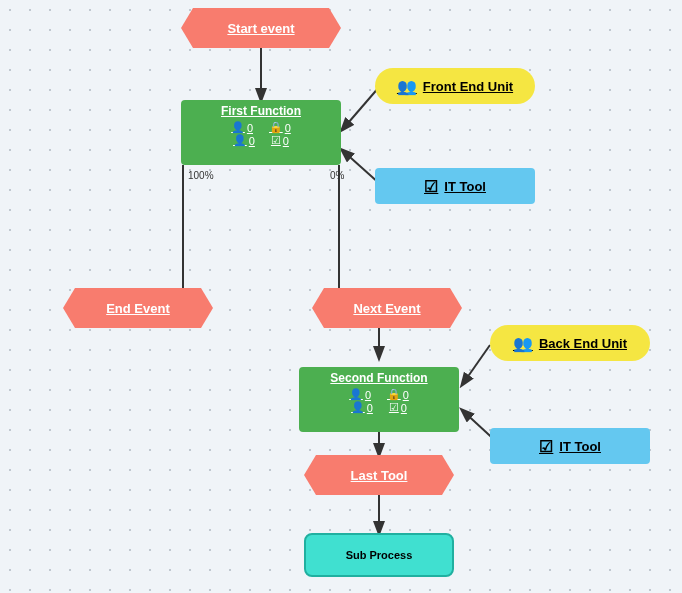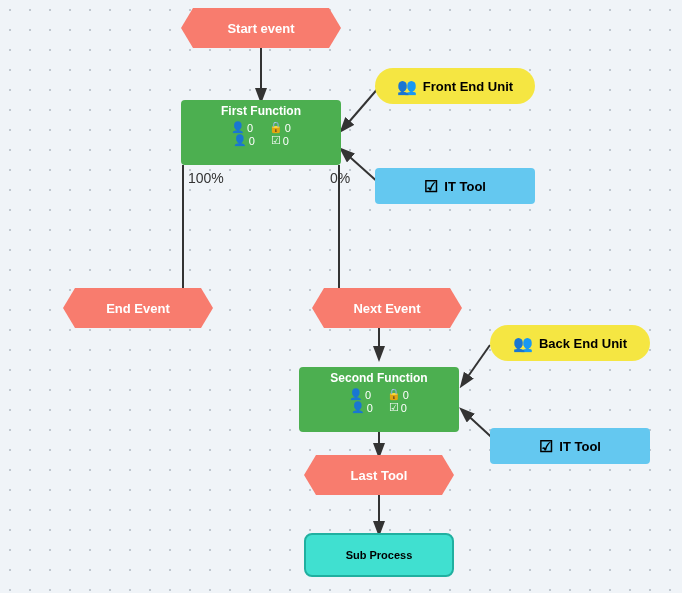--- a/index.html
+++ b/index.html
@@ -15,20 +15,21 @@
       font-family: Arial, sans-serif;
       font-size: 12px;
     }
 
     .node {
       position: absolute;
       display: flex;
       align-items: center;
       justify-content: center;
       text-align: center;
+      text-decoration: underline;
     }
 
     
     .event-start {
       background: #f87c6e;
       color: #fff;
       font-weight: bold;
       font-size: 13px;
       padding: 8px 30px;
       clip-path: polygon(12px 0%, calc(100% - 12px) 0%, 100% 50%, calc(100% - 12px) 100%, 12px 100%, 0% 50%);
@@ -127,21 +128,21 @@
     .arrows-layer {
       position: absolute;
       top: 0; left: 0;
       width: 682px;
       height: 593px;
       pointer-events: none;
     }
 
     .label-pct {
       position: absolute;
-      font-size: 14px;
+      font-size: 10px;
       color: #333;
     }
   </style>
 </head>
 <body>
 
 <svg class="arrows-layer">
 
   <line x1="261" y1="48" x2="261" y2="100" stroke="#333" stroke-width="2" marker-end="url(#arrow)"></line>
 

